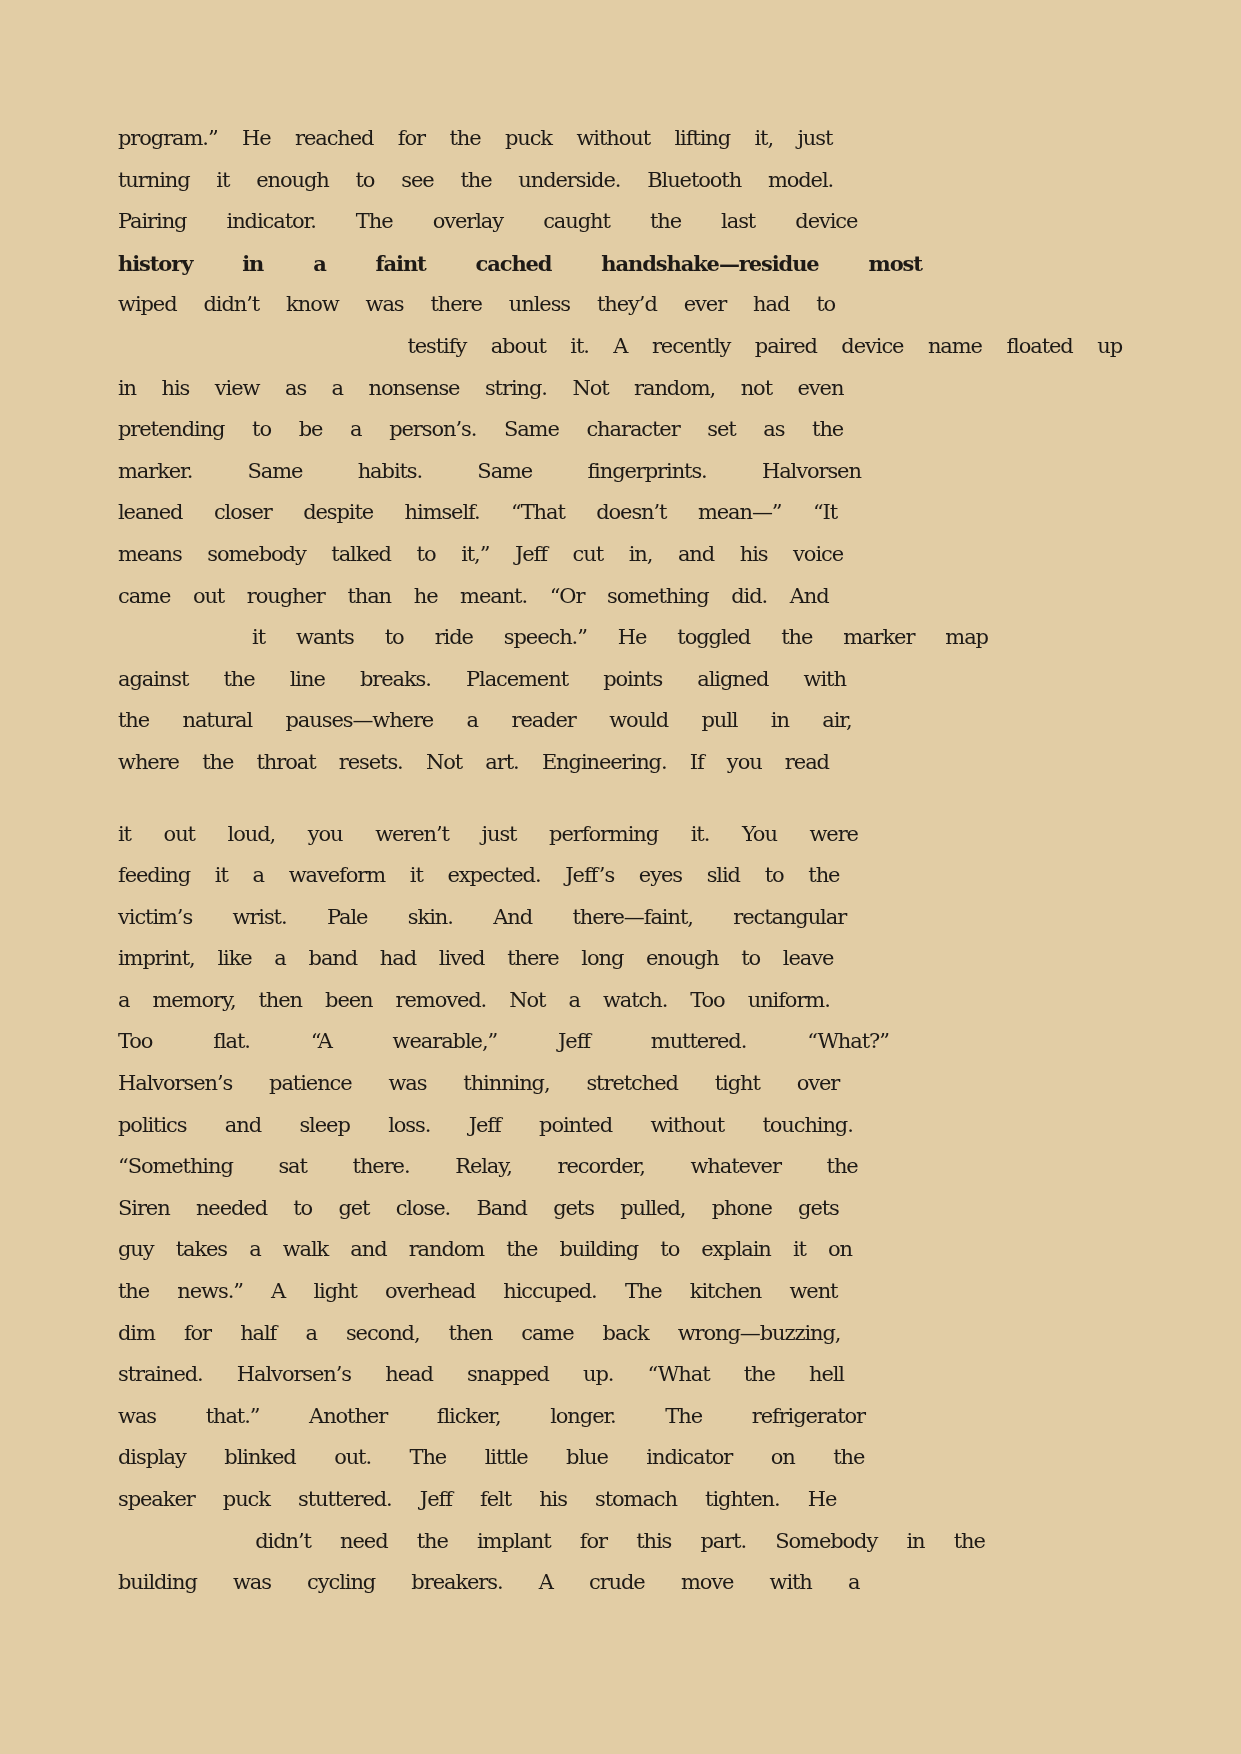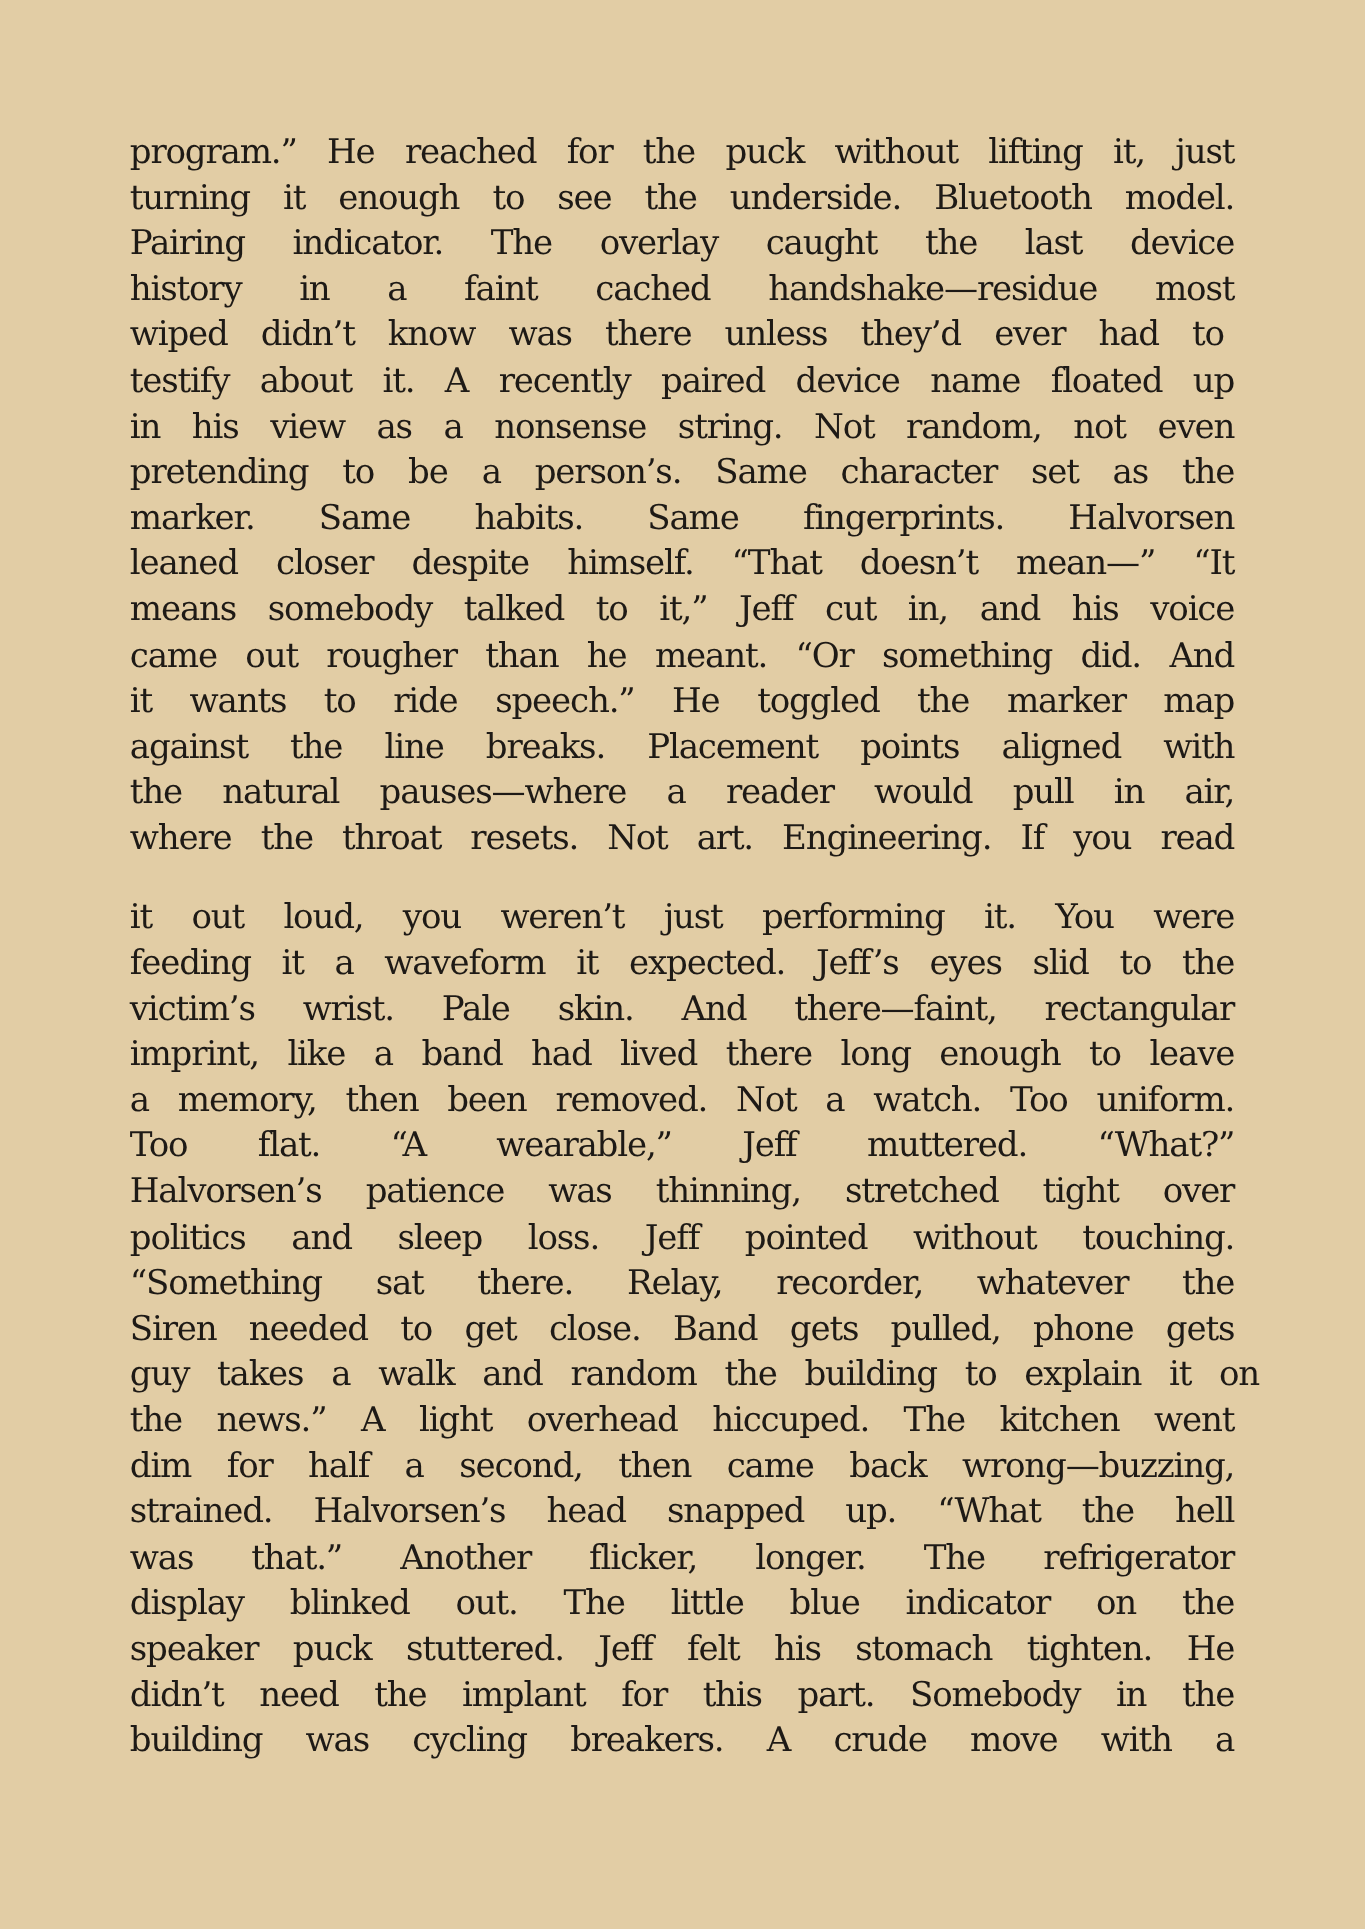--- a/index.html
+++ b/index.html
@@ -13,21 +13,21 @@
     position: relative;
     overflow: hidden;
   }
   .page {
     position: absolute;
     left: 118px;
     top: 118px;
     width: 1004px;
     color: #1e1a16;
     font-family: "DejaVu Serif", "Liberation Serif", serif;
-    font-size: 31px;
+    font-size: 21px;
     line-height: 41.6px;
   }
   .line {
     display: block;
     height: 41.6px;
     white-space: nowrap;
     text-align: justify;
     text-align-last: justify;
     letter-spacing: -1.1px;
     word-spacing: 0px;
@@ -38,23 +38,23 @@
   }
 </style>
 </head>
 <body>
 
 <div class="page">
   <div class="body-text">
     <span class="line" style="white-space: nowrap; display: block; width: 1004px; text-align: left; text-align-last: auto; word-spacing: 18.8559px;">program.” He reached for the puck without lifting it, just</span>
     <span class="line" style="white-space: nowrap; display: block; width: 1004px; text-align: left; text-align-last: auto; word-spacing: 21.2715px;">turning it enough to see the underside. Bluetooth model.</span>
     <span class="line" style="white-space: nowrap; display: block; width: 1004px; text-align: left; text-align-last: auto; word-spacing: 34.5513px;">Pairing indicator. The overlay caught the last device</span>
-    <span class="line" style="white-space: nowrap; display: block; width: 1004px; text-align: center; text-align-last: auto; word-spacing: 43.6823px;">history in a faint cached handshake—residue most</span>
+    <span class="line" style="white-space: nowrap; display: block; width: 1004px; text-align: left; text-align-last: auto; word-spacing: 43.6823px; font-weight: bold;">history in a faint cached handshake—residue most</span>
     <span class="line" style="white-space: nowrap; display: block; width: 1004px; text-align: left; text-align-last: auto; word-spacing: 21.4045px;">wiped didn’t know was there unless they’d ever had to</span>
-    <span class="line" style="white-space: nowrap; display: block; width: 1004px; text-align: center; text-align-last: auto; word-spacing: 18.9479px;">testify about it. A recently paired device name floated up</span>
+    <span class="line" style="white-space: nowrap; display: block; width: 1004px; text-align: right; text-align-last: auto; word-spacing: 18.9479px;">testify about it. A recently paired device name floated up</span>
     <span class="line" style="white-space: nowrap; display: block; width: 1004px; text-align: left; text-align-last: auto; word-spacing: 19.9641px;">in his view as a nonsense string. Not random, not even</span>
     <span class="line" style="white-space: nowrap; display: block; width: 1004px; text-align: left; text-align-last: auto; word-spacing: 22.1094px;">pretending to be a person’s. Same character set as the</span>
     <span class="line" style="white-space: nowrap; display: block; width: 1004px; text-align: left; text-align-last: auto; word-spacing: 49.6812px;">marker. Same habits. Same fingerprints. Halvorsen</span>
     <span class="line" style="white-space: nowrap; display: block; width: 1004px; text-align: left; text-align-last: auto; word-spacing: 25.8884px;">leaned closer despite himself. “That doesn’t mean—” “It</span>
     <span class="line" style="white-space: nowrap; display: block; width: 1004px; text-align: left; text-align-last: auto; word-spacing: 20.0641px;">means somebody talked to it,” Jeff cut in, and his voice</span>
     <span class="line" style="white-space: nowrap; display: block; width: 1004px; text-align: left; text-align-last: auto; word-spacing: 17.0816px;">came out rougher than he meant. “Or something did. And</span>
     <span class="line" style="white-space: nowrap; display: block; width: 1004px; text-align: center; text-align-last: auto; word-spacing: 25.4149px;">it wants to ride speech.” He toggled the marker map</span>
     <span class="line" style="white-space: nowrap; display: block; width: 1004px; text-align: left; text-align-last: auto; word-spacing: 29.6205px;">against the line breaks. Placement points aligned with</span>
     <span class="line" style="white-space: nowrap; display: block; width: 1004px; text-align: left; text-align-last: auto; word-spacing: 27.8496px;">the natural pauses—where a reader would pull in air,</span>
     <span class="line" style="white-space: nowrap; display: block; width: 1004px; text-align: left; text-align-last: auto; word-spacing: 17.691px;">where the throat resets. Not art. Engineering. If you read</span>

